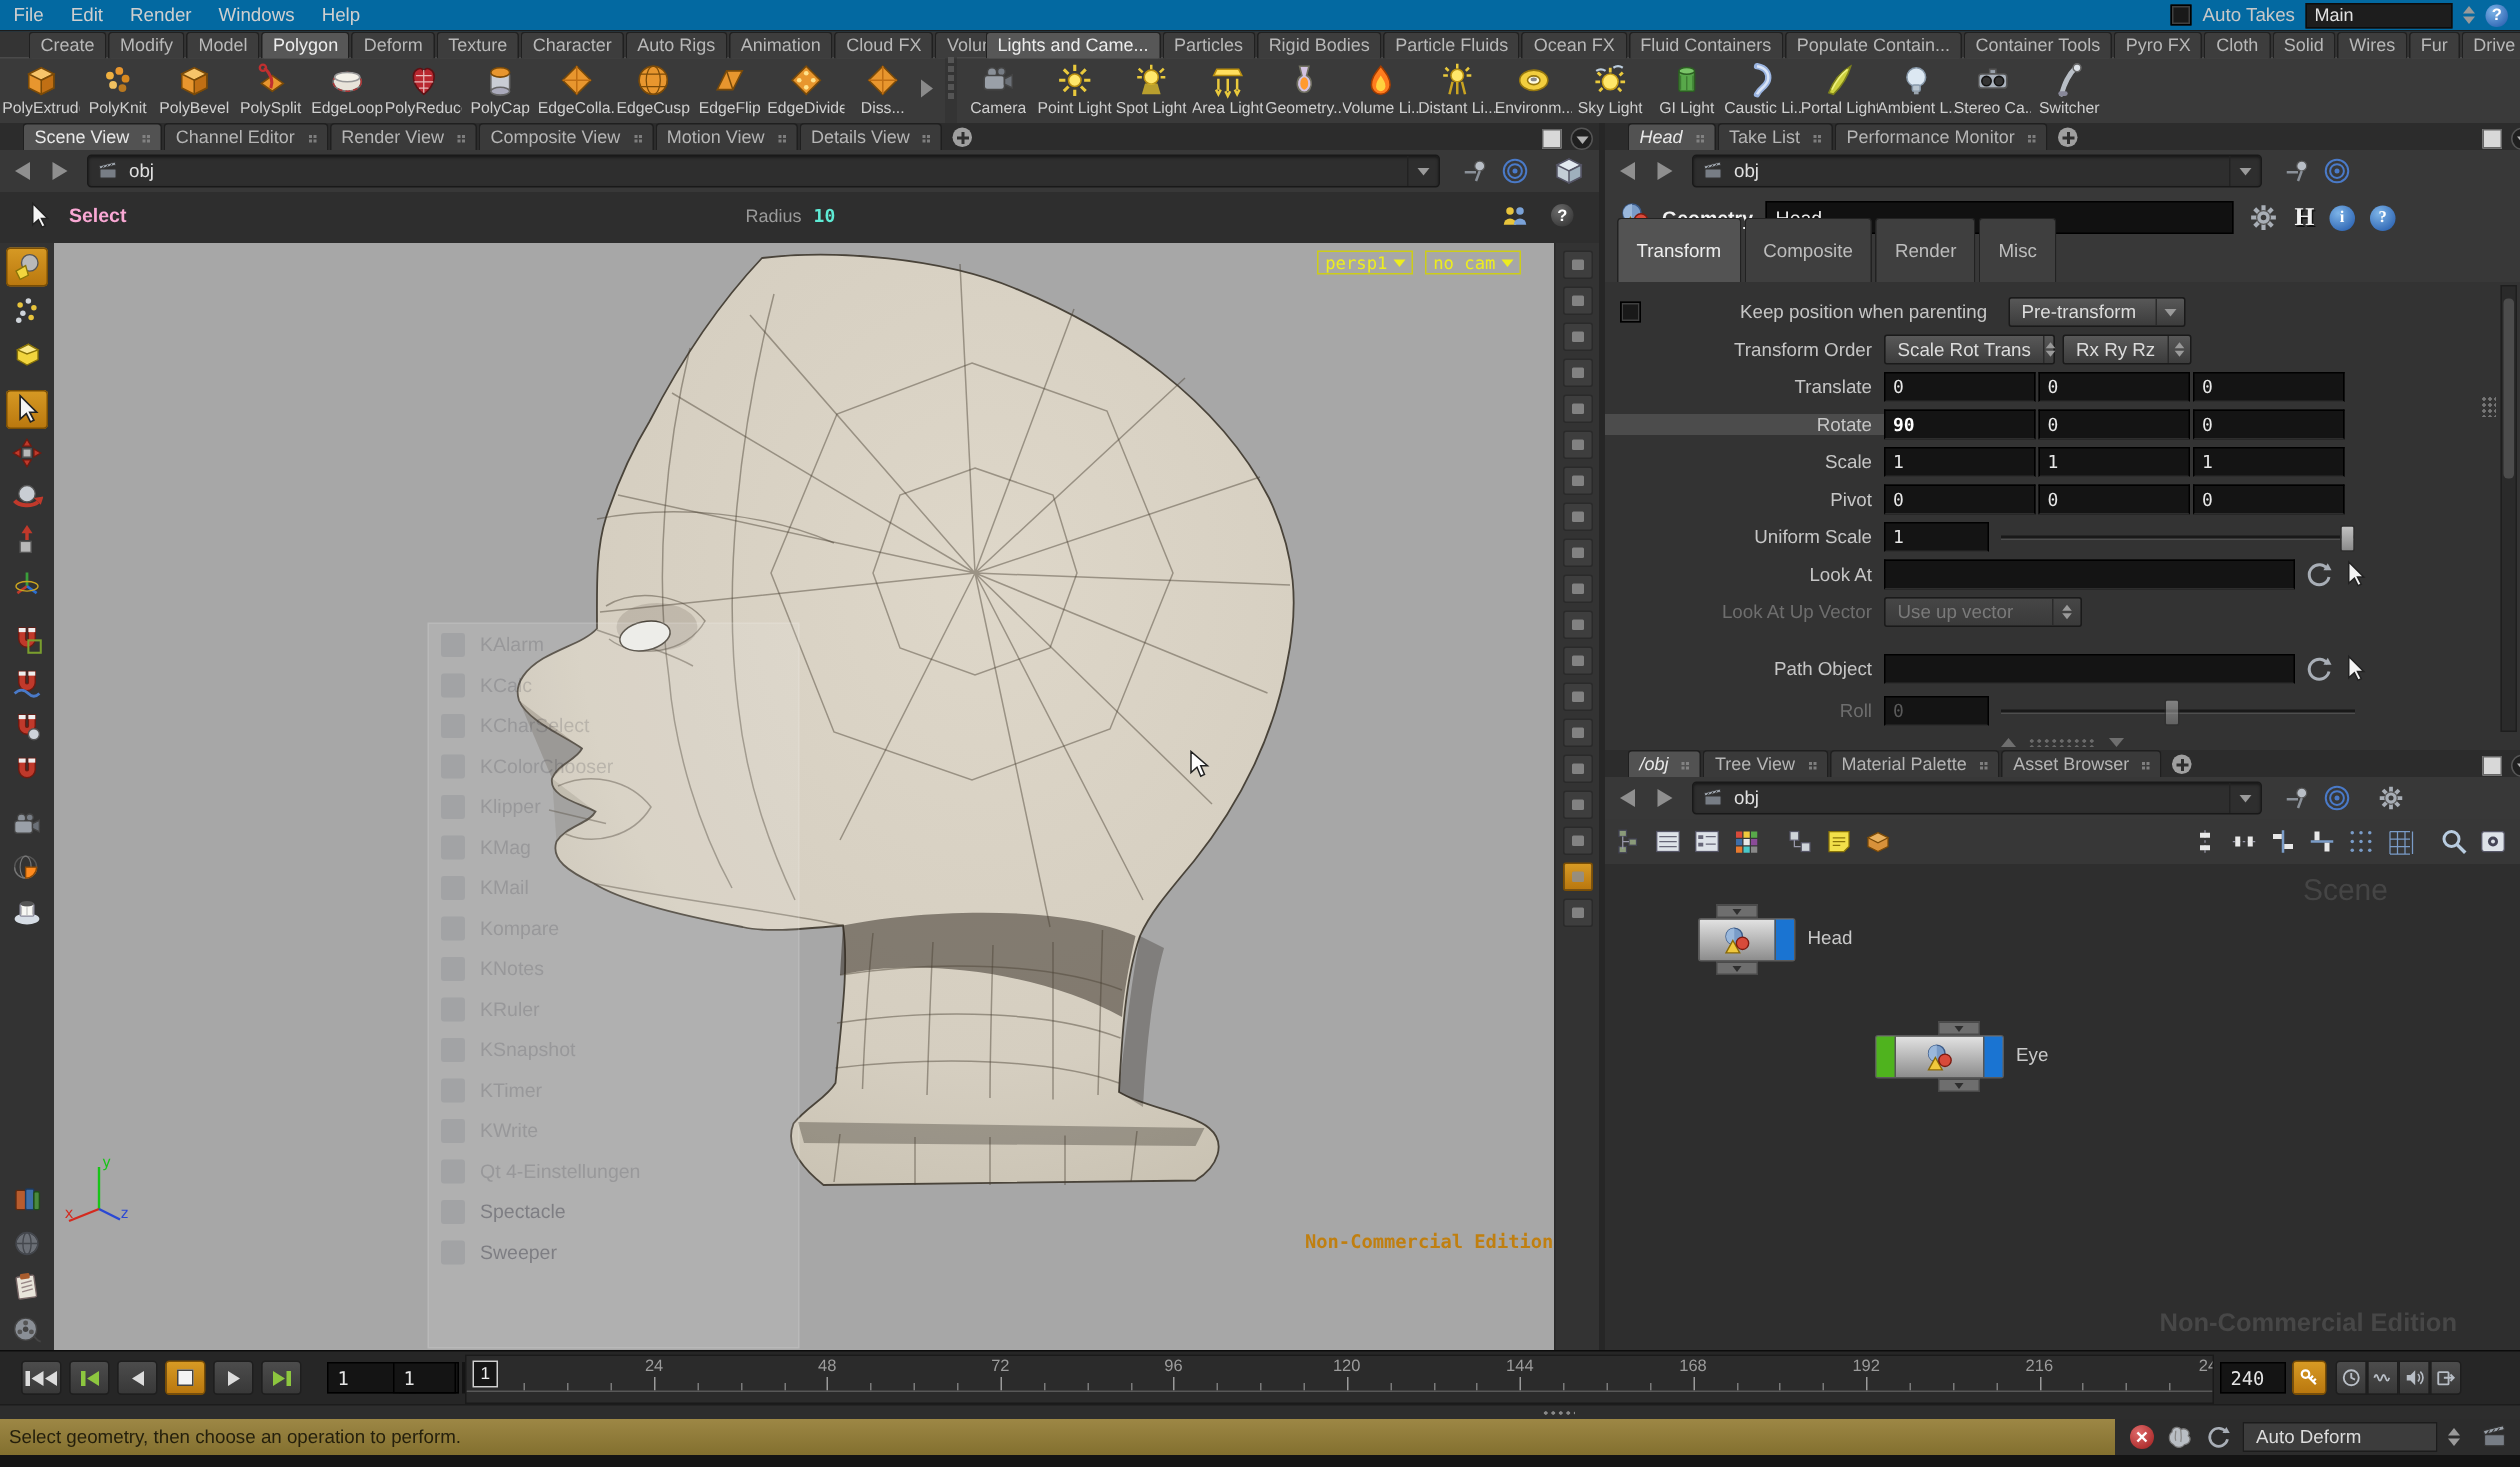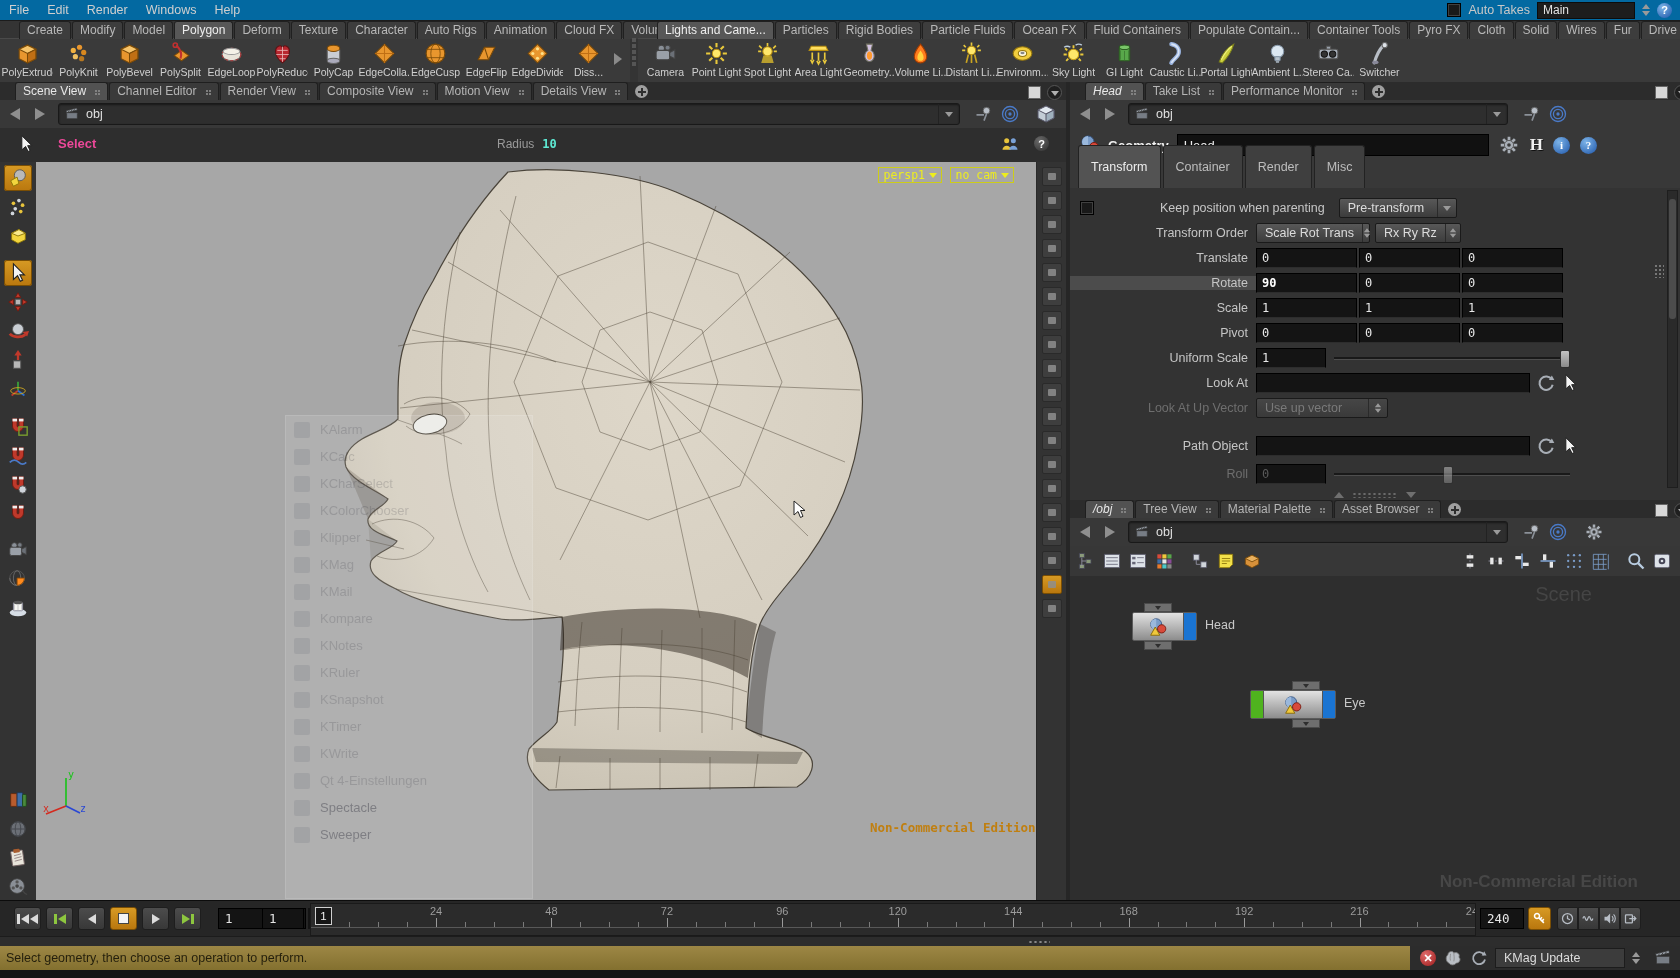--- a/index.html
+++ b/index.html
@@ -55,21 +55,21 @@
              display:flex;align-items:center;color:#e0e0e0;font-size:12.5px;position:relative}
   .pf-ico{width:18px;height:16px;margin:0 5px 0 4px}
   .pf-dd{position:absolute;right:0;top:0;bottom:0;width:20px;border-left:1px solid #222;display:flex;align-items:center;justify-content:center}
   .dd-tri{width:0;height:0;border-left:4px solid transparent;border-right:4px solid transparent;border-top:5px solid #9a9a9a}
   .mini-ico{width:20px;height:20px}
 
   
   .lp-tabs{position:absolute;left:0;top:82px;width:1066px}
   .lp-path{position:absolute;left:0;top:100px;width:1066px}
   .lp-op{position:absolute;left:0;top:128px;width:1066px;height:34px;background:#2e2e2e;border-bottom:1px solid #1f1f1f}
-  .op-label{position:absolute;left:58px;top:8px;font-weight:bold;font-size:13px;color:#ec4899}
+  .op-label{position:absolute;left:46px;top:8px;font-weight:bold;font-size:13px;color:#f9a8d4}
   .op-radius{position:absolute;left:497px;top:9px;color:#9a9a9a}
   .op-radius b{color:#5eead4;font-weight:bold;margin-left:8px;font-family:"DejaVu Sans Mono",monospace}
   .vtb{position:absolute;background:#333}
   .vtb-left{left:0;top:162px;width:36px;height:738px}
   .vtb-right{left:1036px;top:162px;width:30px;height:738px;border-left:1px solid #2a2a2a}
   .vtb-btn{width:28px;height:26px;margin:3px auto 0;border-radius:3px;display:flex;align-items:center;justify-content:center}
   .vtb-btn.active{background:linear-gradient(#d79a24,#b9770e);box-shadow:inset 0 0 0 1px #7a4e04}
   .vtb-ico{width:22px;height:22px}
   .tsep{height:8px}
   .vtb-bottom{position:absolute;left:0;bottom:0;width:36px}
@@ -1235,21 +1235,21 @@
       <div class="nname">Head</div>
       <svg class="hbtn">
           <use href="#sym-gear"></use>
         </svg>
       <span class="hlogo">H</span>
       <span class="icircle">i</span>
       <span class="icircle">?</span>
     </div>
     <div class="paramtabs">
         <div class="xtab active"><span>Transform</span></div>
-        <div class="xtab"><span>Container</span></div>
+        <div class="xtab"><span>Composite</span></div>
         <div class="xtab"><span>Render</span></div>
         <div class="xtab"><span>Misc</span></div>
       </div>
 
     <div class="params-body">
       <div class="prow" style="margin-top:10px">
         <div class="plabel" style="display:flex;align-items:center;justify-content:flex-start;padding-left:10px">
           <span class="chk"></span>
         </div>
         <span style="color:#c6c6c6;font-size:12.5px;margin-left:-96px">Keep position when parenting</span>
@@ -1627,21 +1627,21 @@
   <div class="statusbar">
     <div class="sb-msg">Select geometry, then choose an operation to perform.</div>
     <div class="sb-right">
       <span class="errcircle">✕</span>
       <svg style="width:20px;height:20px">
           <use href="#sym-brain"></use>
         </svg>
       <svg style="width:18px;height:18px">
           <use href="#sym-recycle"></use>
         </svg>
-      <span class="upd-field">KMag Update</span>
+      <span class="upd-field">Auto Deform</span>
       <span class="spin">
           <i class="up"></i>
           <i class="dn"></i>
         </span>
       <svg style="width:20px;height:20px;margin-left:6px">
           <use href="#sym-clapper"></use>
         </svg>
     </div>
   </div>
   <div class="bottomstrip"></div>

